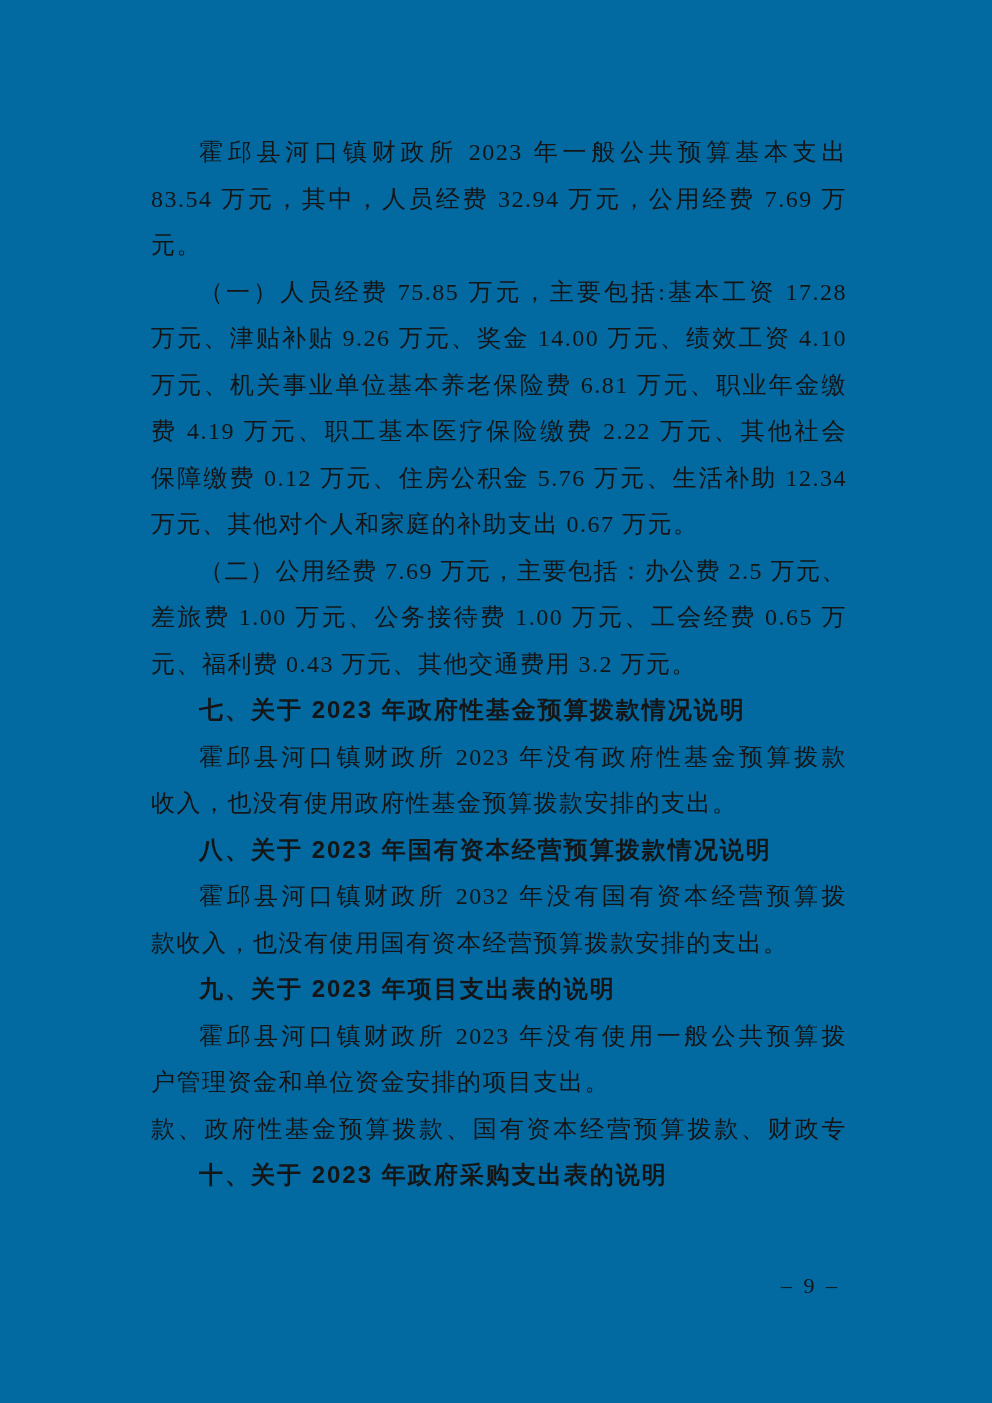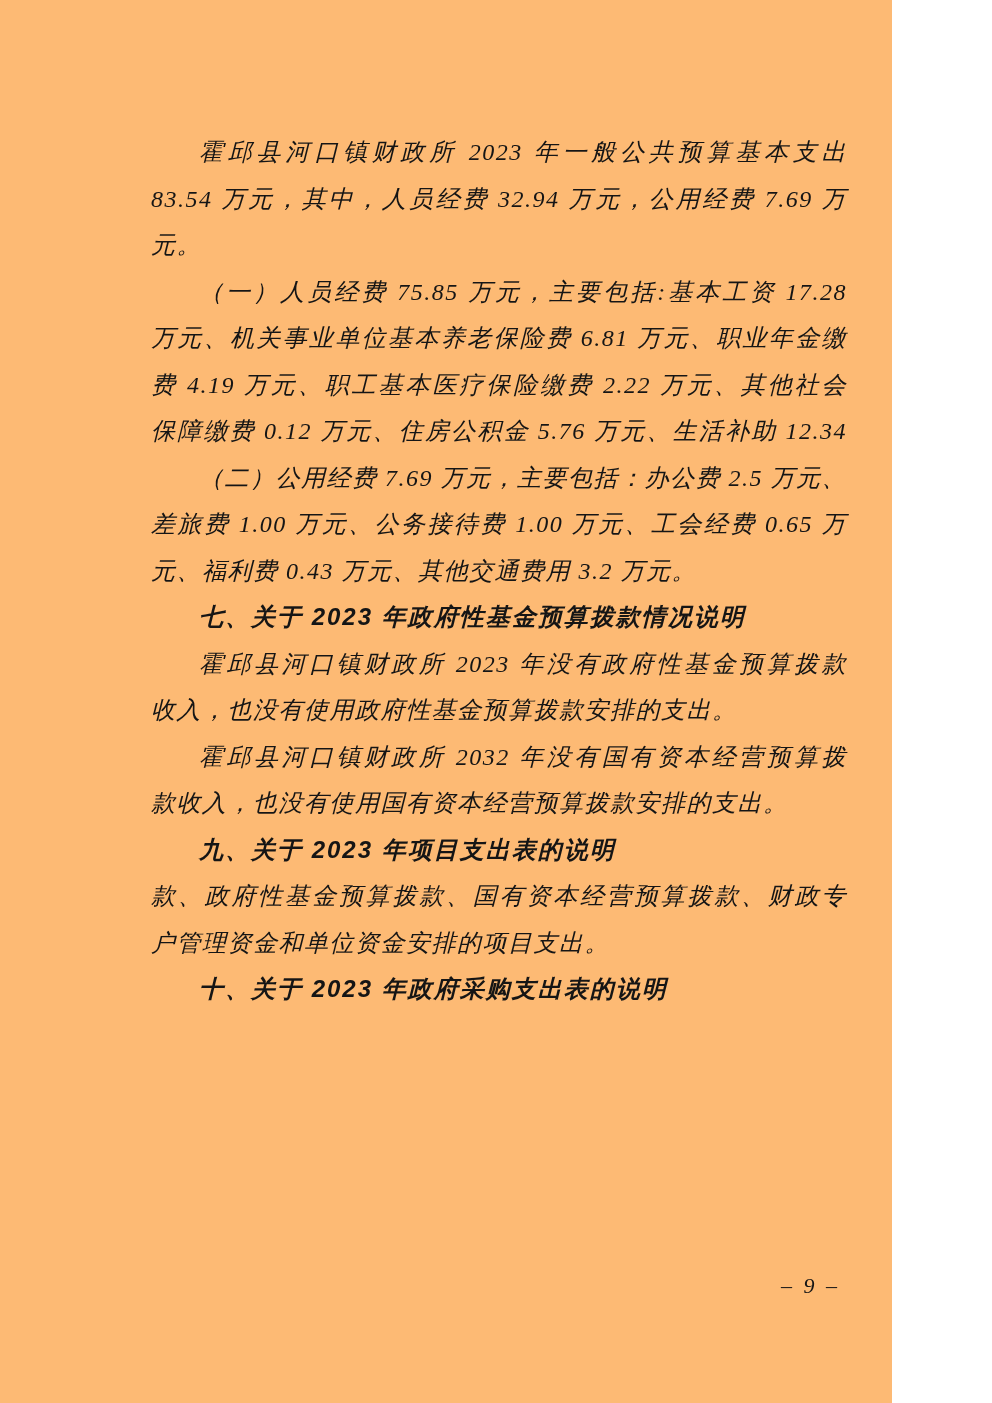--- a/index.html
+++ b/index.html
@@ -2,27 +2,26 @@
 <html><head>
 <meta charset="utf-8">
 <style>
   html, body {
     margin: 0;
     padding: 0;
     background: #ffffff;
   }
   .page {
     position: relative;
-    width: 892px;
+    width: 992px;
     height: 1403px;
-    background: #fdba74;
+    background: #0369a1;
     overflow: hidden;
     font-family: "Liberation Serif", "DejaVu Serif", serif;
     color: #151515;
-    font-style: italic;
   }
   .doc {
     position: absolute;
     left: 151px;
     top: 129px;
     width: 696px;
   }
   .para { margin: 0; padding: 0; }
   .line {
     height: 46.5px;
@@ -61,45 +60,51 @@
 
 <div class="page">
   <div class="doc">
       <div class="para body">
         <div class="line j ind">霍邱县河口镇财政所 2023 年一般公共预算基本支出</div>
         <div class="line j">83.54 万元，其中，人员经费 32.94 万元，公用经费 7.69 万</div>
         <div class="line">元。</div>
       </div>
       <div class="para body">
         <div class="line j ind">（一）人员经费 75.85 万元，主要包括:基本工资 17.28</div>
+        <div class="line j">万元、津贴补贴 9.26 万元、奖金 14.00 万元、绩效工资 4.10</div>
         <div class="line j">万元、机关事业单位基本养老保险费 6.81 万元、职业年金缴</div>
         <div class="line j">费 4.19 万元、职工基本医疗保险缴费 2.22 万元、其他社会</div>
         <div class="line j">保障缴费 0.12 万元、住房公积金 5.76 万元、生活补助 12.34</div>
+        <div class="line">万元、其他对个人和家庭的补助支出 0.67 万元。</div>
       </div>
       <div class="para body">
         <div class="line j ind">（二）公用经费 7.69 万元，主要包括：办公费 2.5 万元、</div>
         <div class="line j">差旅费 1.00 万元、公务接待费 1.00 万元、工会经费 0.65 万</div>
         <div class="line">元、福利费 0.43 万元、其他交通费用 3.2 万元。</div>
       </div>
       <div class="para heading">
         <div class="line ind">七、关于 2023 年政府性基金预算拨款情况说明</div>
       </div>
       <div class="para body">
         <div class="line j ind">霍邱县河口镇财政所 2023 年没有政府性基金预算拨款</div>
         <div class="line">收入，也没有使用政府性基金预算拨款安排的支出。</div>
       </div>
+      <div class="para heading">
+        <div class="line ind">八、关于 2023 年国有资本经营预算拨款情况说明</div>
+      </div>
       <div class="para body">
         <div class="line j ind">霍邱县河口镇财政所 2032 年没有国有资本经营预算拨</div>
         <div class="line">款收入，也没有使用国有资本经营预算拨款安排的支出。</div>
       </div>
       <div class="para heading">
         <div class="line ind">九、关于 2023 年项目支出表的说明</div>
       </div>
       <div class="para body">
+        <div class="line j ind">霍邱县河口镇财政所 2023 年没有使用一般公共预算拨</div>
+        <div class="line">户管理资金和单位资金安排的项目支出。</div>
         <div class="line j">款、政府性基金预算拨款、国有资本经营预算拨款、财政专</div>
-        <div class="line">户管理资金和单位资金安排的项目支出。</div>
       </div>
       <div class="para heading">
         <div class="line ind">十、关于 2023 年政府采购支出表的说明</div>
       </div>
     </div>
   <div class="footer">– 9 –</div>
 </div>
 
 </body></html>

